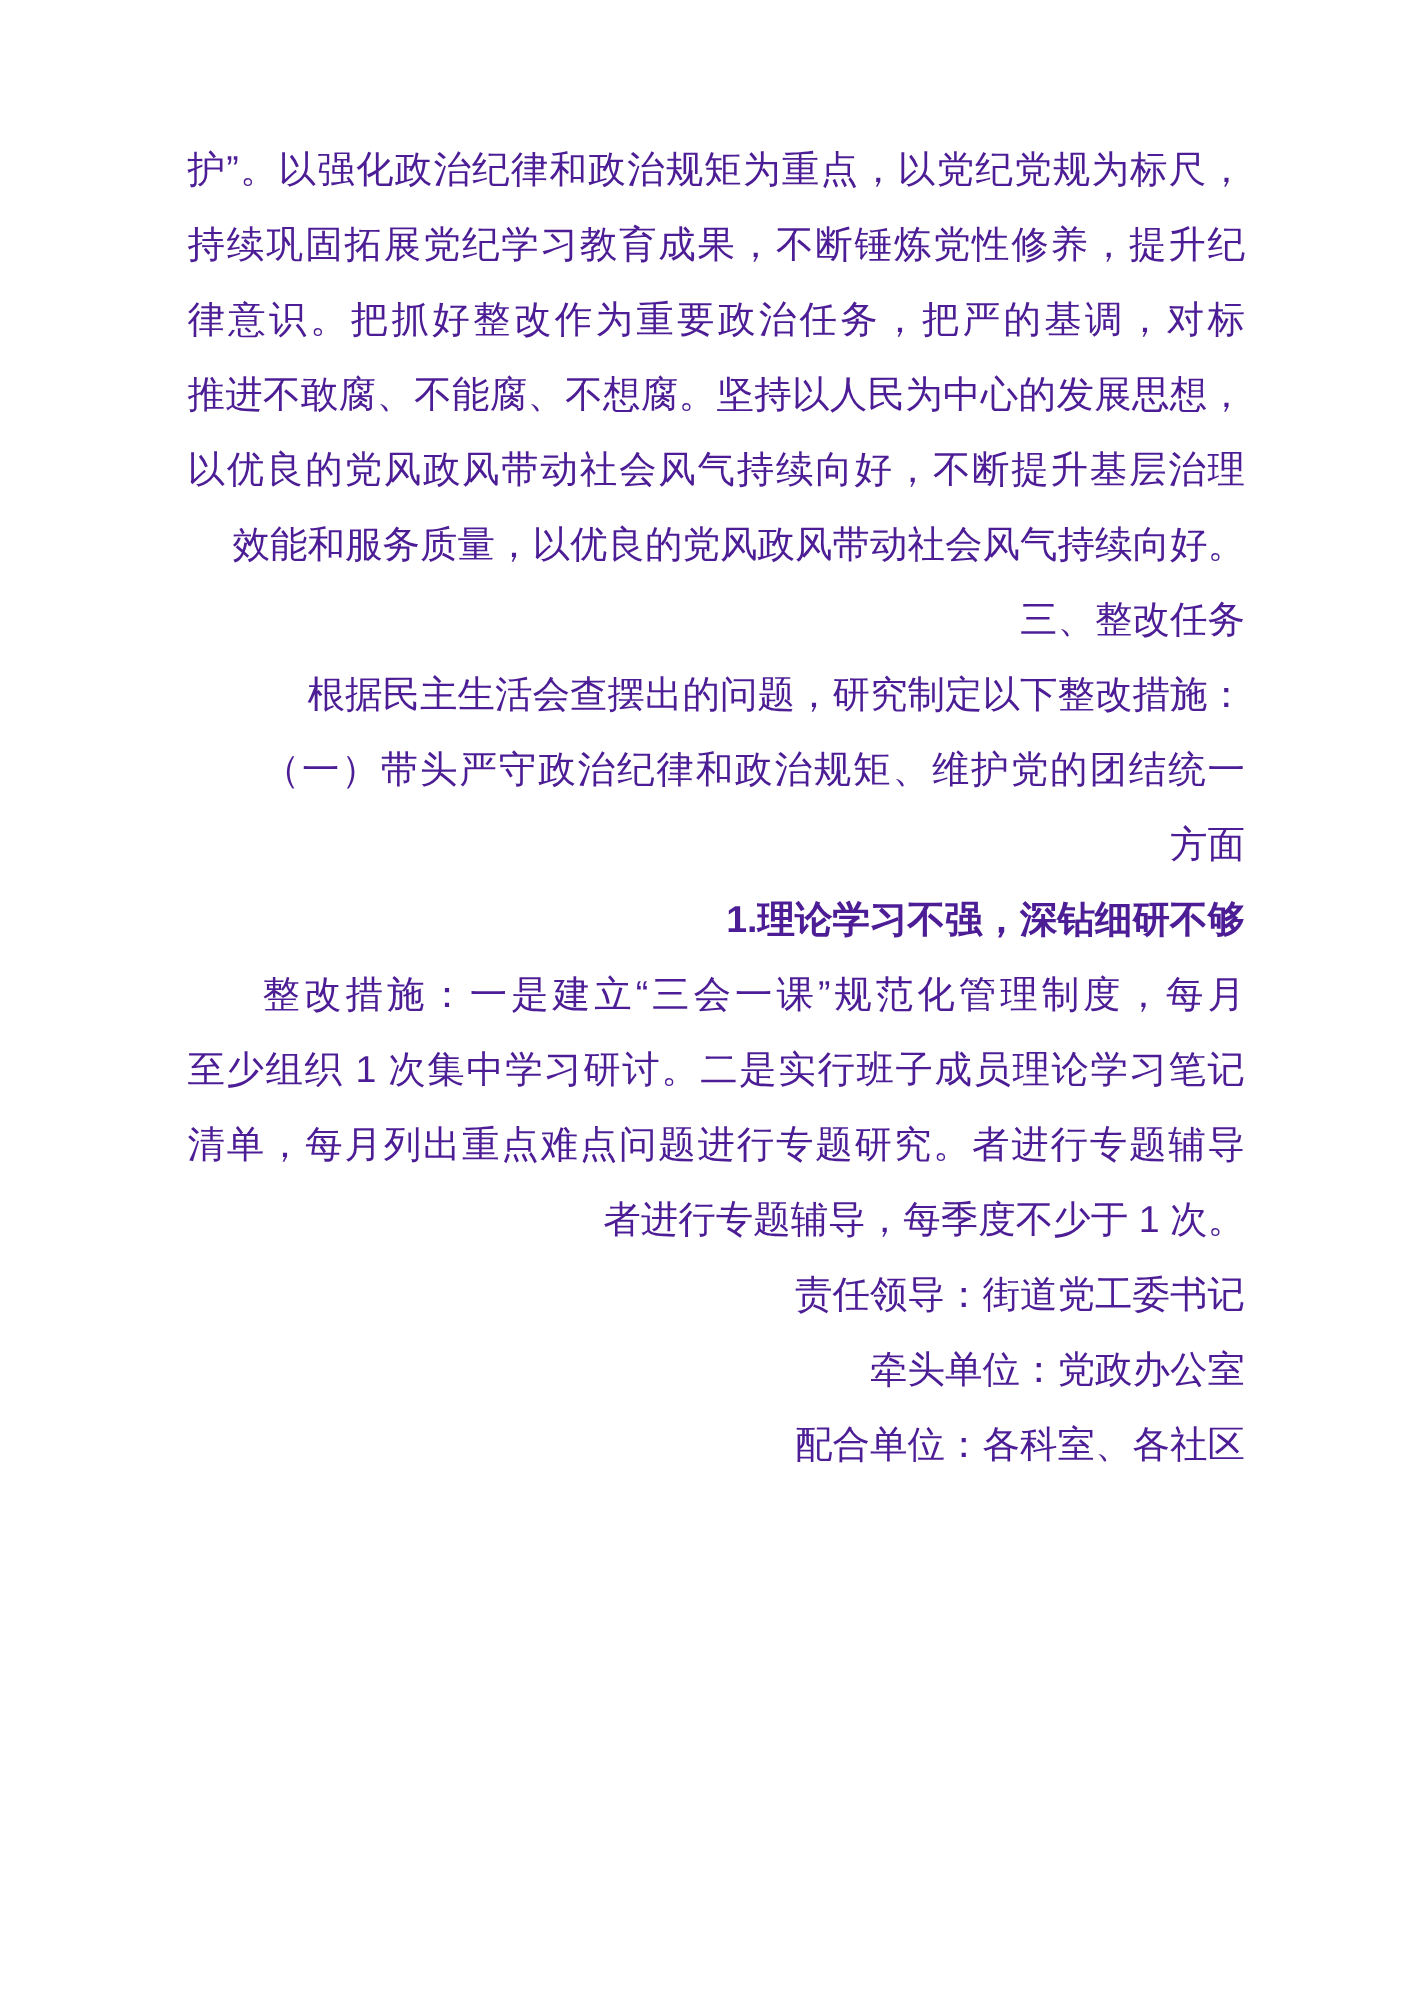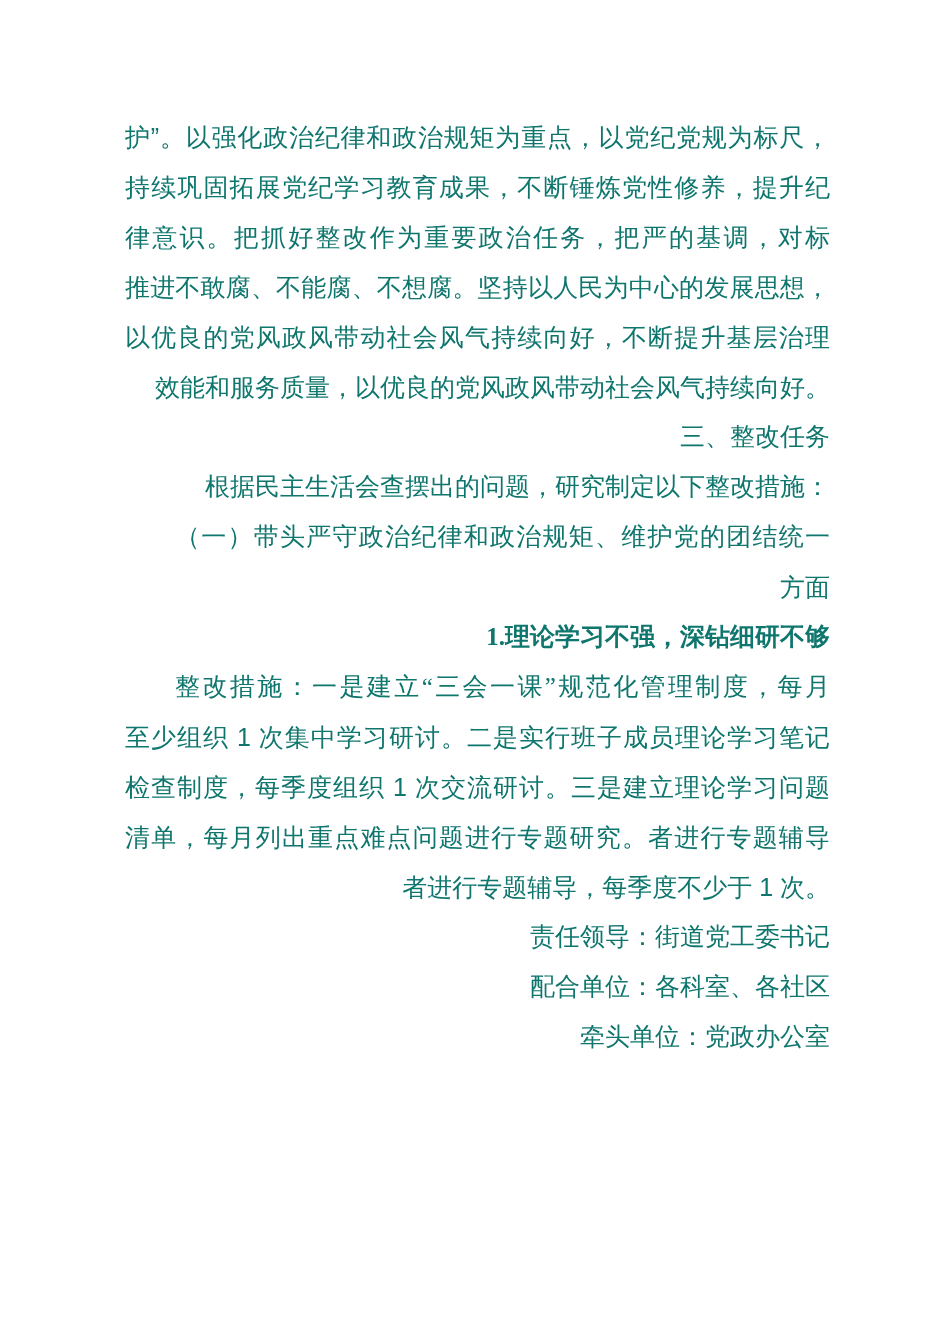--- a/index.html
+++ b/index.html
@@ -9,41 +9,40 @@
   body {
     width: 950px;
     height: 1344px;
     background: #ffffff;
     overflow: hidden;
   }
   .doc-page {
     box-sizing: border-box;
     width: 950px;
     height: 1344px;
-    padding: 112px 120px 0 125px;
+    padding: 88px 120px 0 125px;
     font-family: "Liberation Sans", "DejaVu Sans", sans-serif;
     font-size: 25px;
     line-height: 50px;
-    color: #0f766e;
+    color: #4c1d95;
   }
   .line {
     height: 50px;
     white-space: pre-wrap;
     text-align: right;
   }
   
   .j {
     text-align: justify;
     text-align-last: justify;
     text-justify: inter-character;
   }
   
   .indent {
     text-indent: 50px;
-    font-family: Liberation Serif, serif;
   }
   .bold {
     font-weight: bold;
   }
 </style>
 </head>
 <body>
 
 <div class="doc-page">
   <div class="line j">护”。以强化政治纪律和政治规矩为重点，以党纪党规为标尺，</div>
@@ -52,19 +51,18 @@
   <div class="line j">推进不敢腐、不能腐、不想腐。坚持以人民为中心的发展思想，</div>
   <div class="line j">以优良的党风政风带动社会风气持续向好，不断提升基层治理</div>
   <div class="line">效能和服务质量，以优良的党风政风带动社会风气持续向好。</div>
   <div class="line indent">三、整改任务</div>
   <div class="line indent">根据民主生活会查摆出的问题，研究制定以下整改措施：</div>
   <div class="line indent j">（一）带头严守政治纪律和政治规矩、维护党的团结统一</div>
   <div class="line">方面</div>
   <div class="line indent bold">1.理论学习不强，深钻细研不够</div>
   <div class="line indent j">整改措施：一是建立“三会一课”规范化管理制度，每月</div>
   <div class="line j">至少组织 1 次集中学习研讨。二是实行班子成员理论学习笔记</div>
-  <div class="line j">检查制度，每季度组织 1 次交流研讨。三是建立理论学习问题</div>
   <div class="line j">清单，每月列出重点难点问题进行专题研究。者进行专题辅导</div>
   <div class="line">者进行专题辅导，每季度不少于 1 次。</div>
   <div class="line indent">责任领导：街道党工委书记</div>
+  <div class="line indent">牵头单位：党政办公室</div>
   <div class="line indent">配合单位：各科室、各社区</div>
-  <div class="line indent">牵头单位：党政办公室</div>
 </div>
 
 </body></html>

